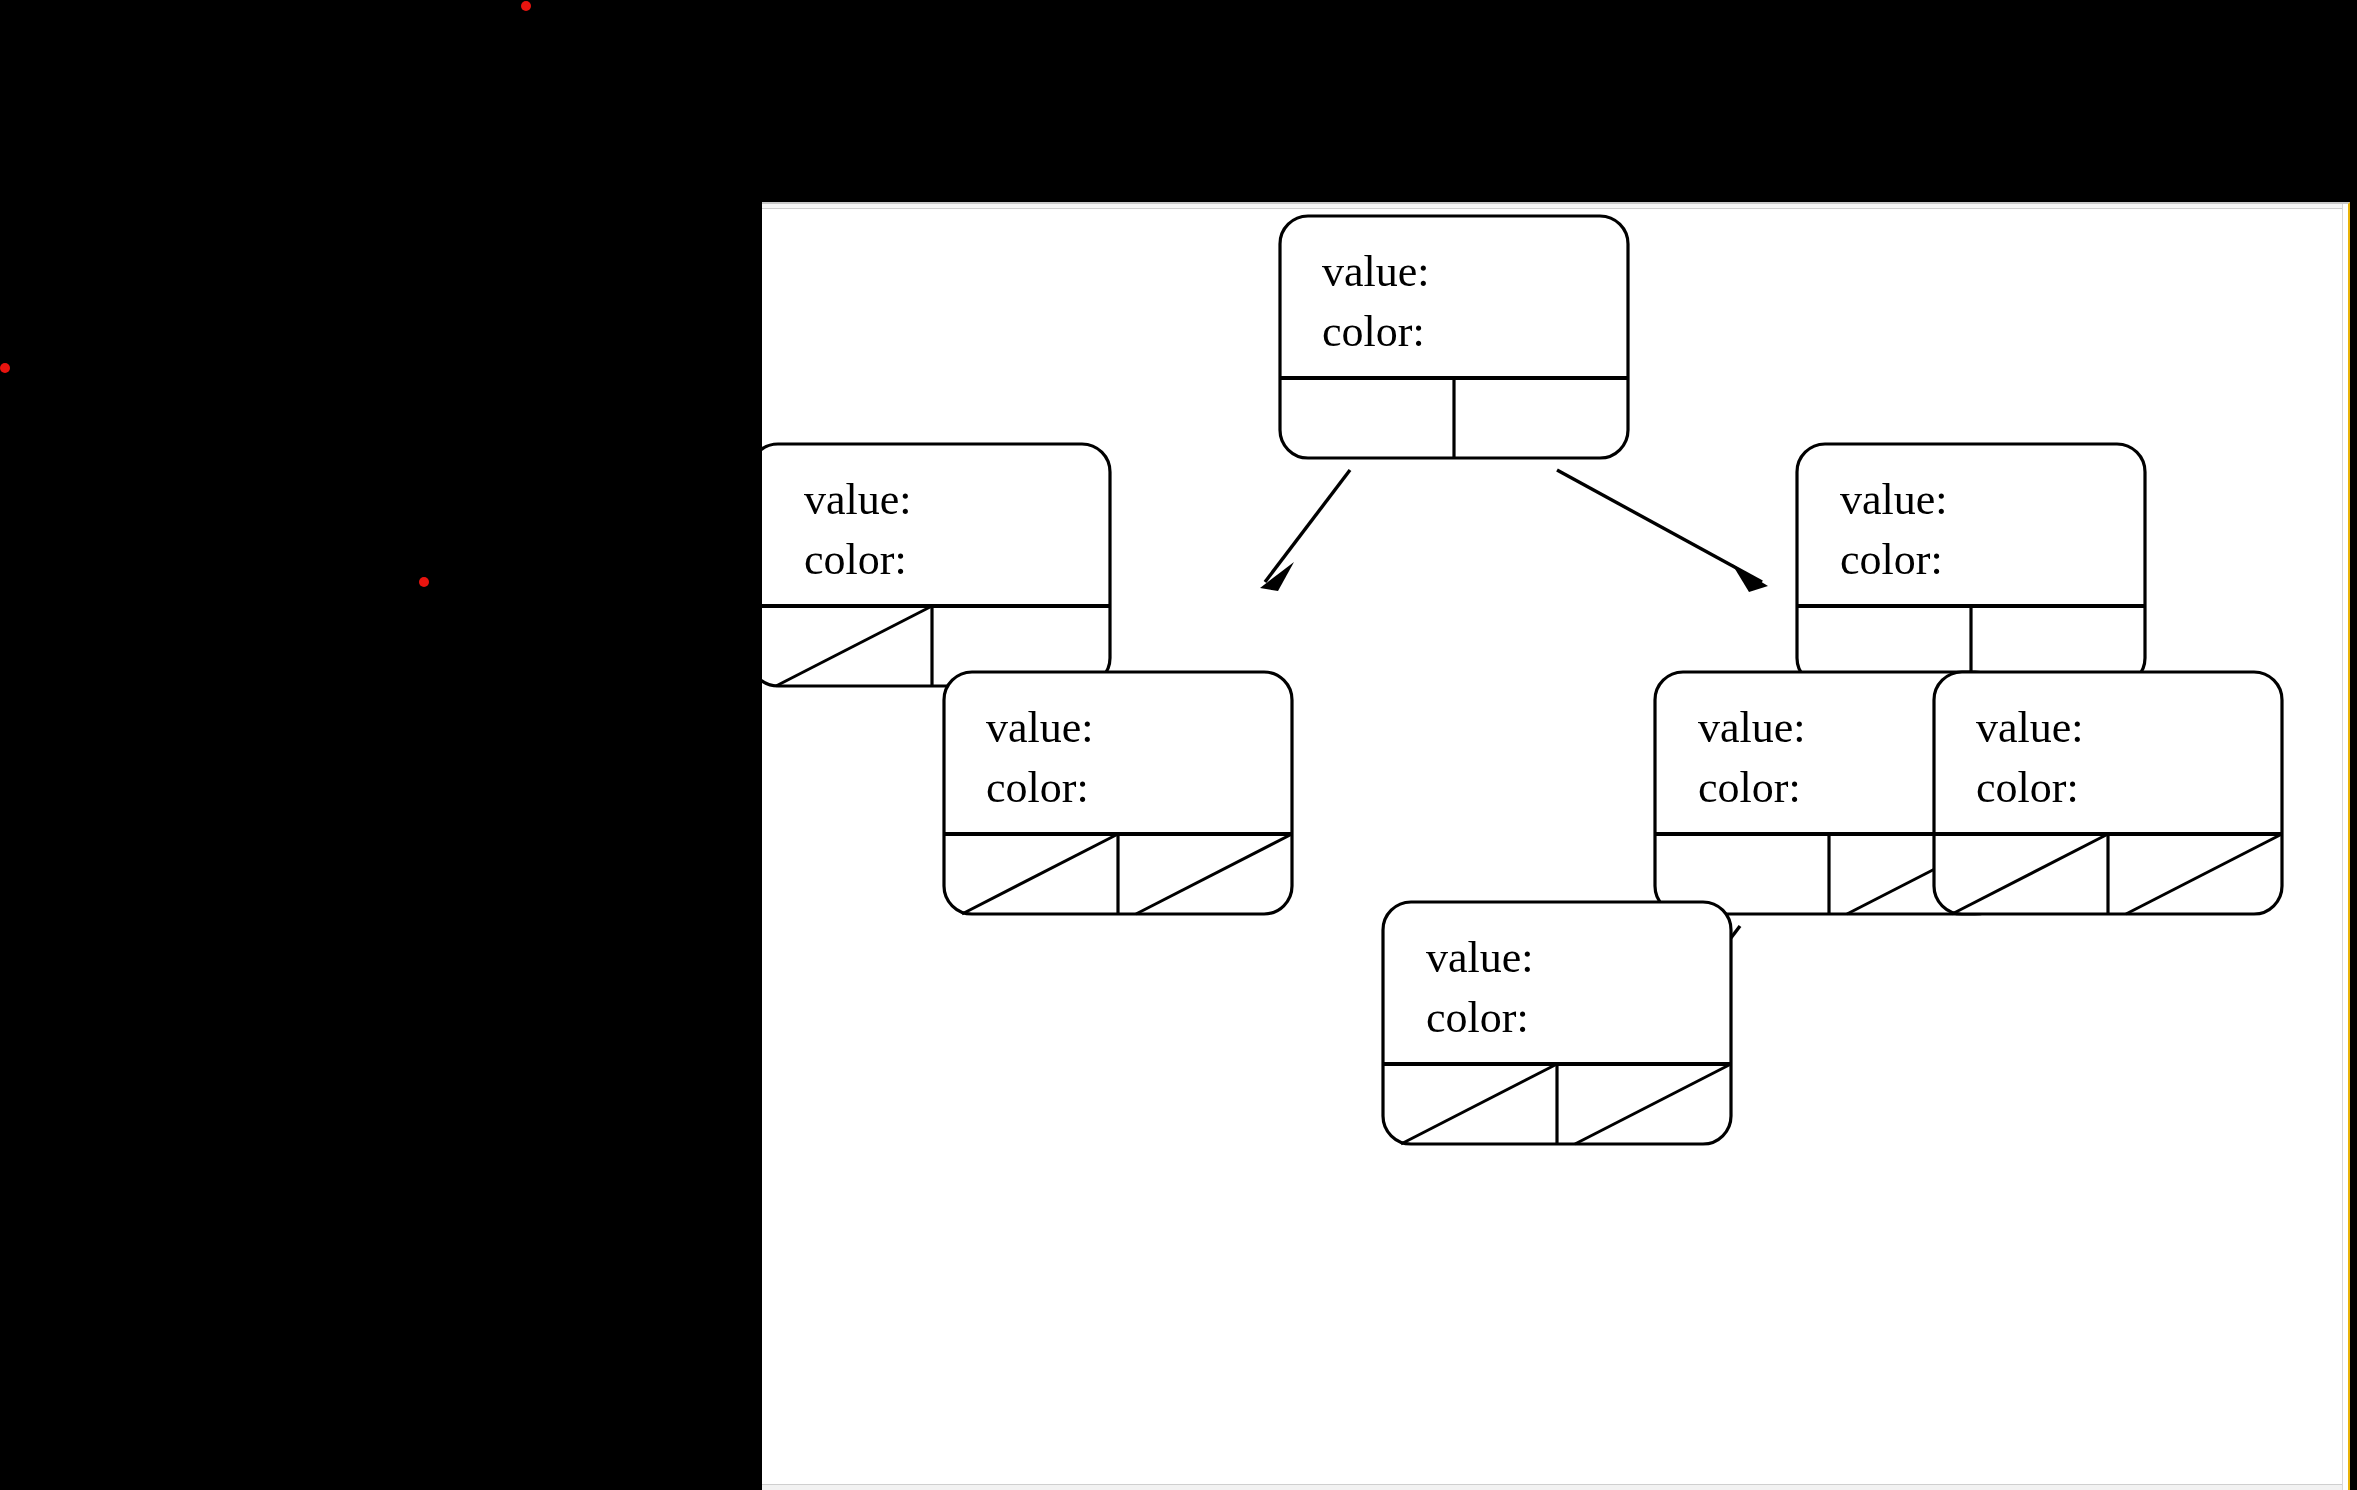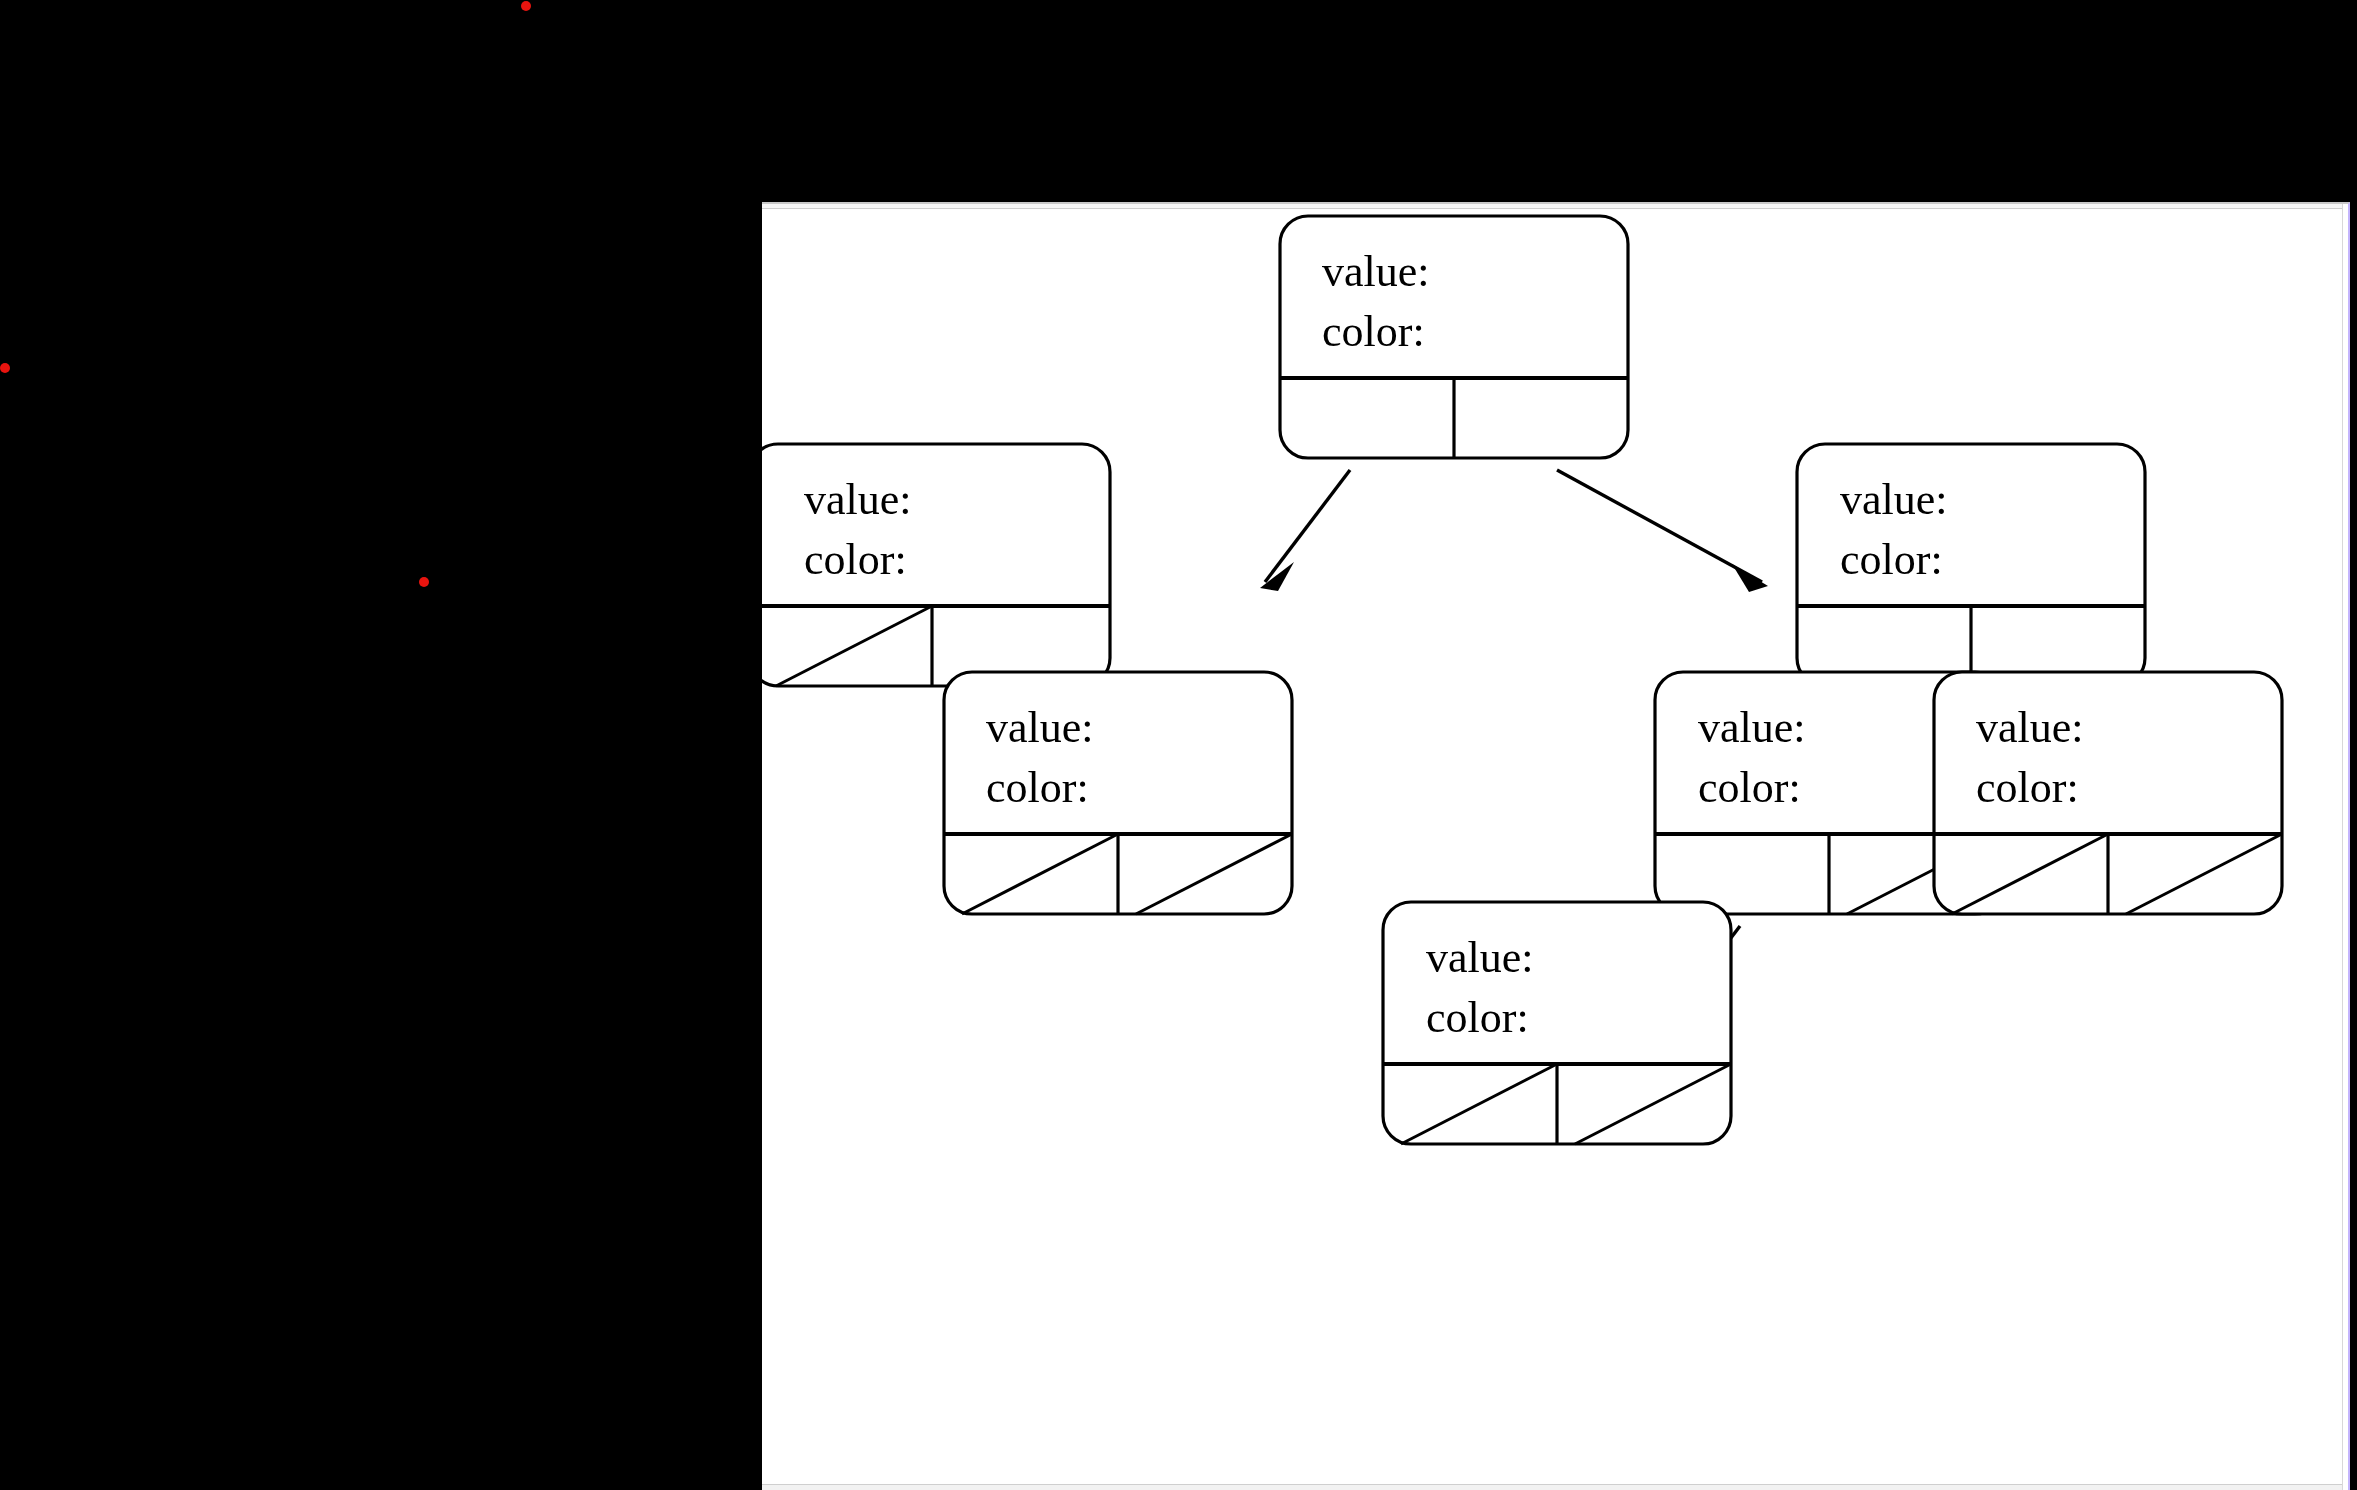--- a/index.html
+++ b/index.html
@@ -36,21 +36,21 @@
 
   
   #diagram-panel {
     position: absolute;
     left: 762px;
     top: 202px;
     width: 1588px;
     height: 1288px;
     background: #ffffff;
     border-top: 2px solid #c9c9c9;
-    border-right: 2px solid #c4b5fd;
+    border-right: 2px solid #eab308;
     box-sizing: border-box;
     overflow: hidden;
   }
   #panel-top-strip {
     position: absolute;
     left: 0; top: 0;
     width: 100%;
     height: 5px;
     background: #f7f7f7;
     border-bottom: 1px solid #cfcfcf;

